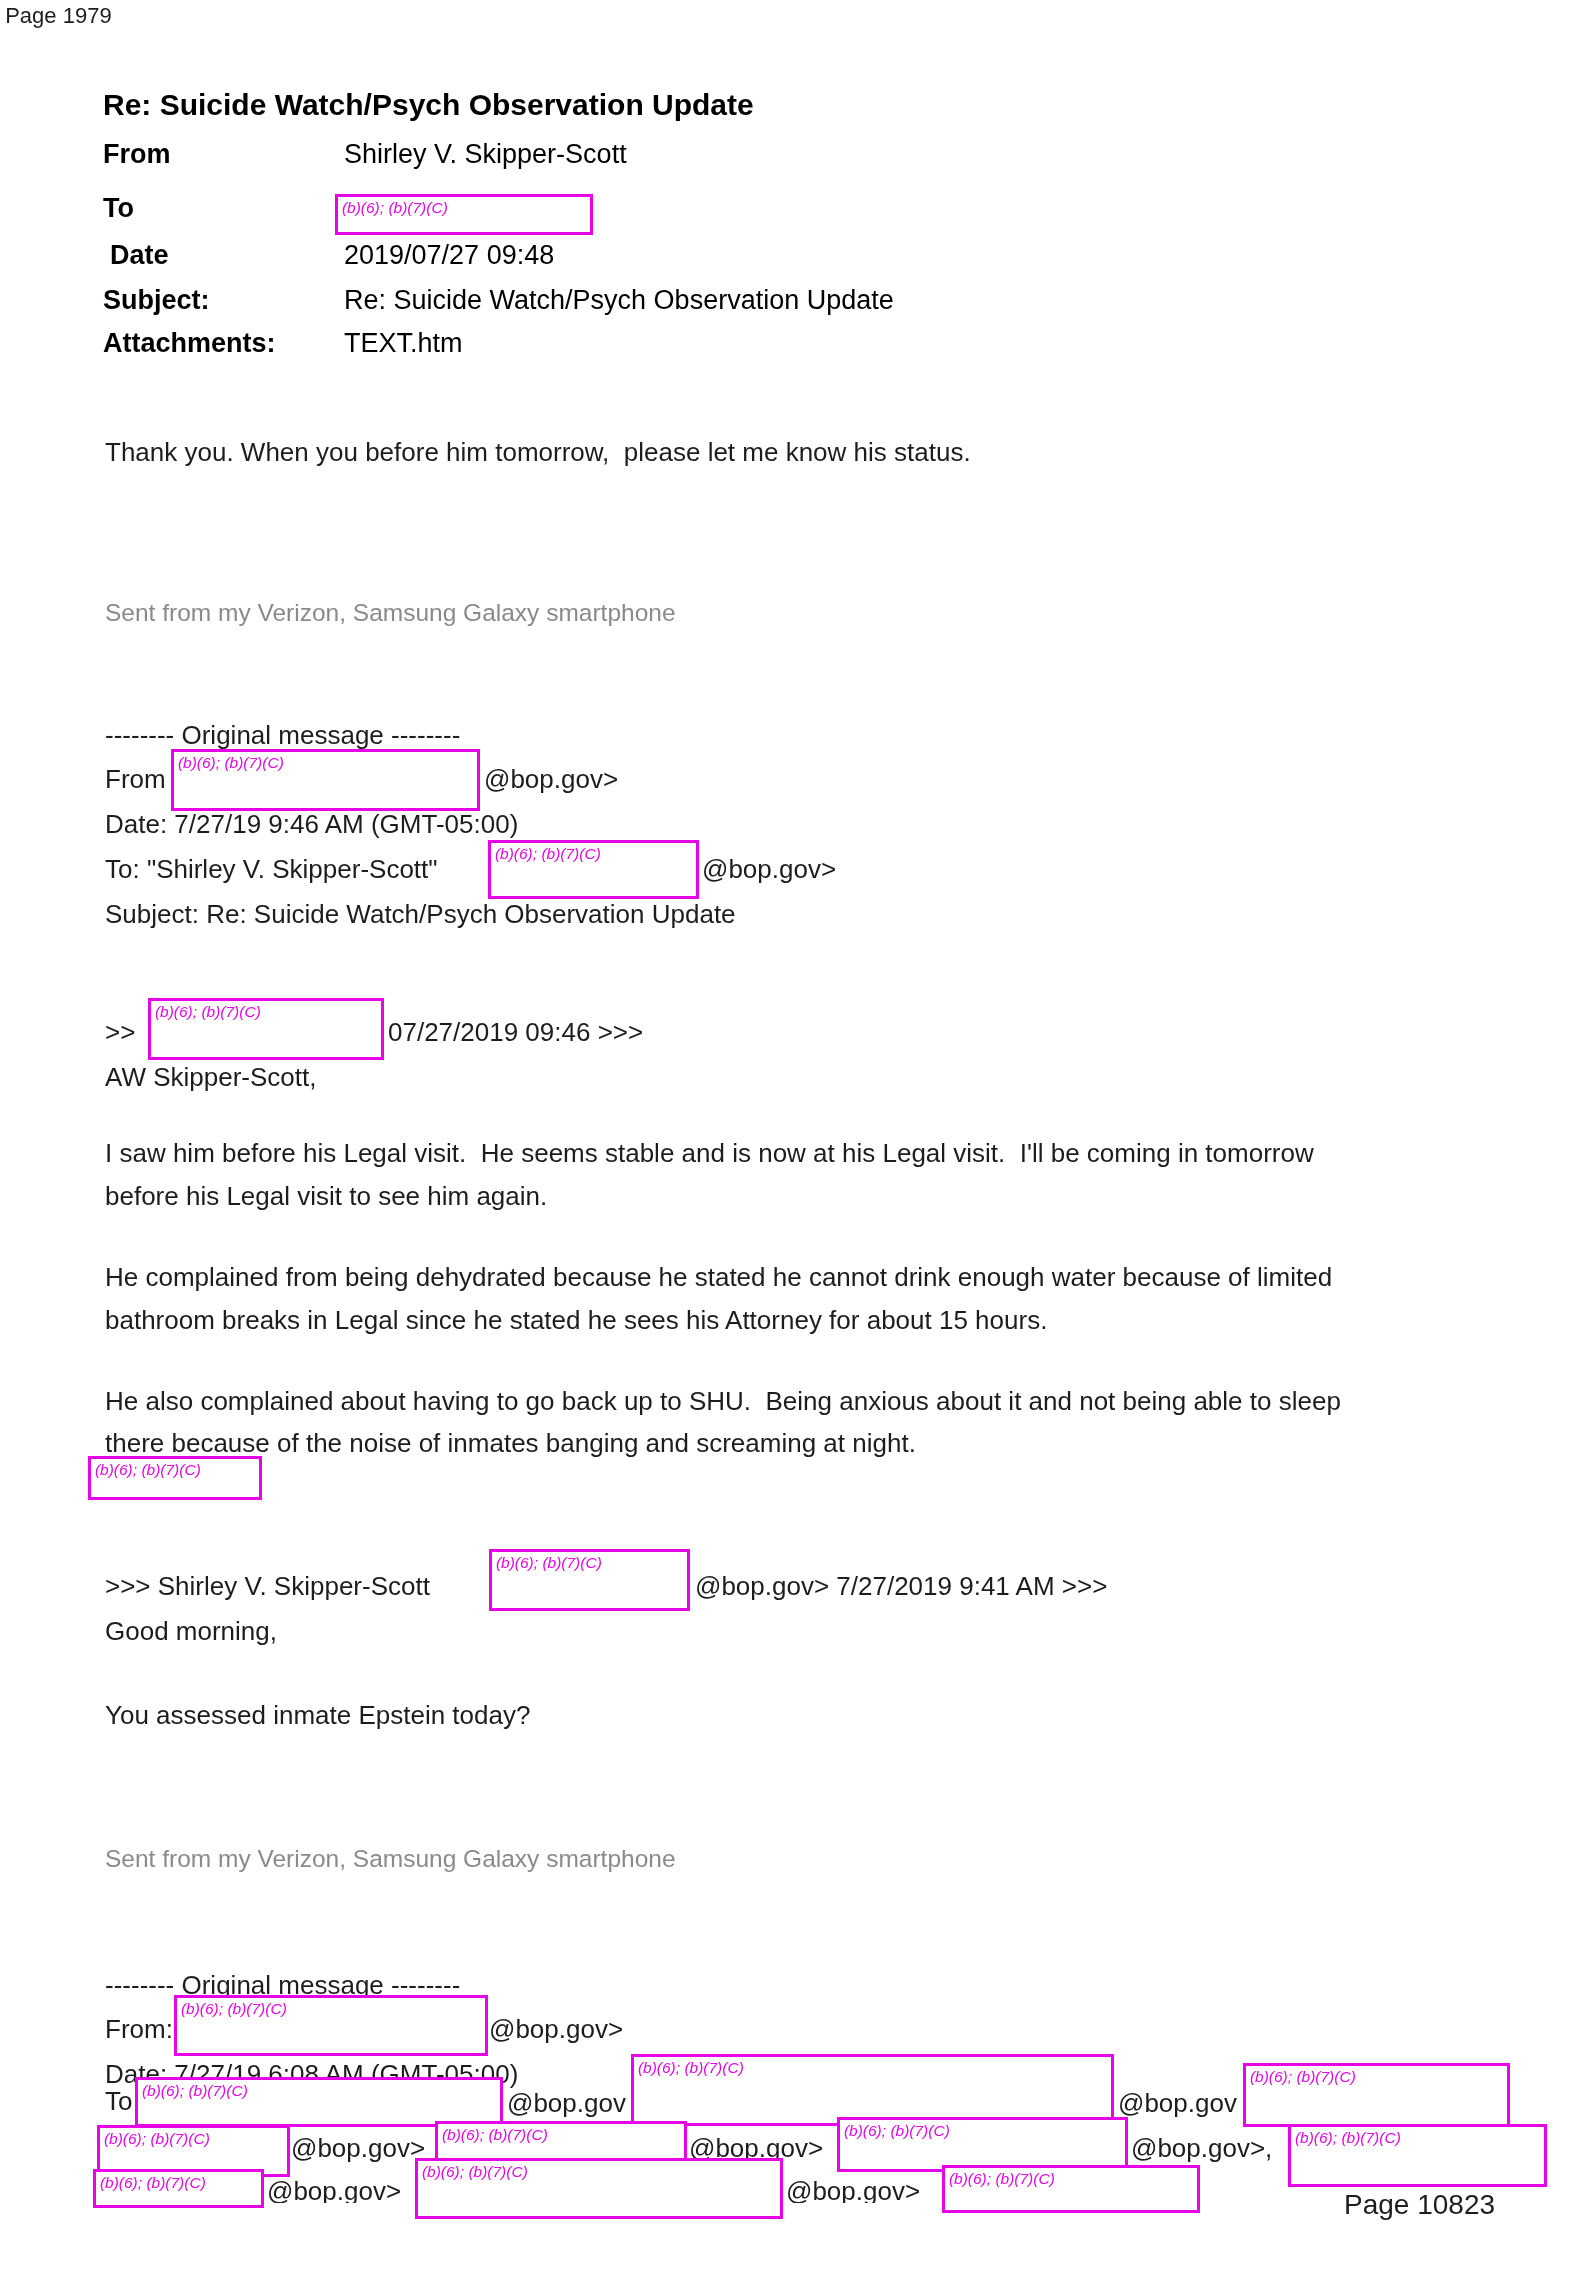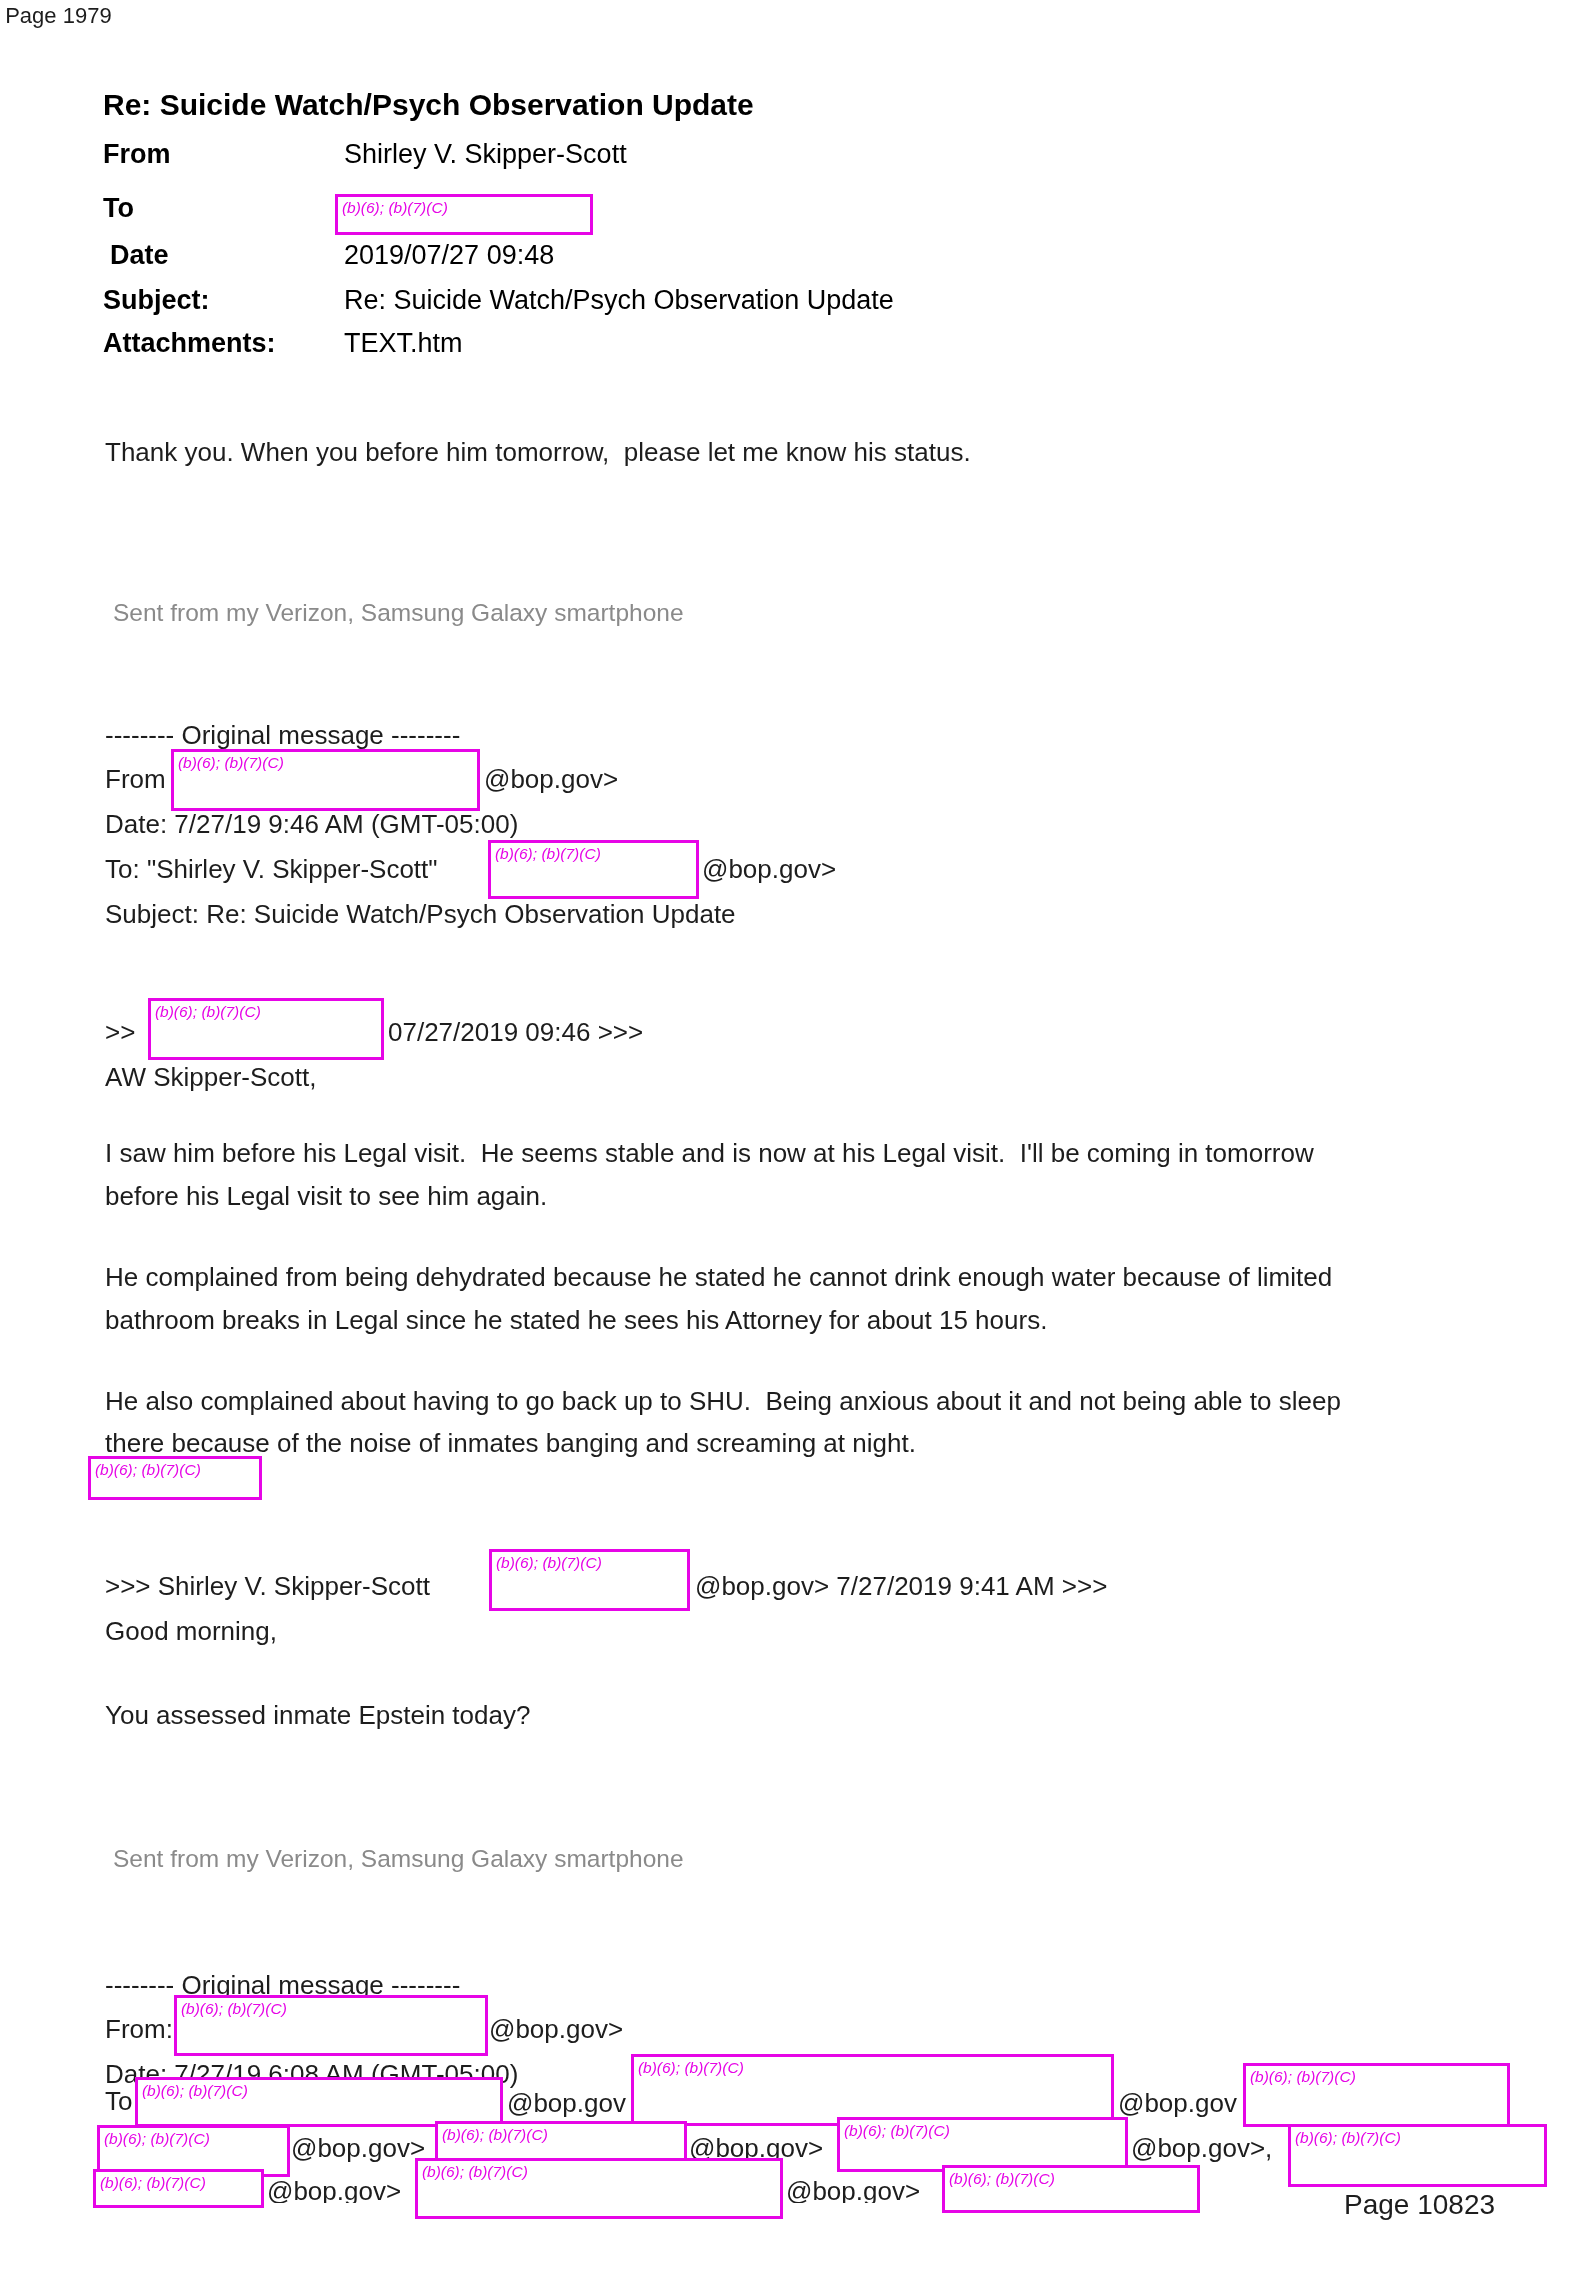--- a/index.html
+++ b/index.html
@@ -2,21 +2,21 @@
 <html style="font-size:10.3px"><head>
 <meta charset="utf-8">
 <style>
   html,body{margin:0;padding:0;}
   body{width:1597px;height:2295px;position:relative;background:#ffffff;overflow:hidden;}
   .t{position:absolute;white-space:pre;z-index:1;}
   .sans{font-family:"Liberation Sans","DejaVu Sans",sans-serif;color:#1d1d1d;font-size:26px;}
   .serif{font-family:Liberation Sans, sans-serif;color:#000;font-size:27px;}
   .mono{font-family:"Liberation Mono","DejaVu Sans Mono",monospace;color:#111;margin-top:36px;}
   .bold{font-weight:bold;}
-  .gray{color:#8a8a8a;margin-left:8px;}
+  .gray{color:#8a8a8a;}
   .fs34{font-size:22px;}
   .fs38{font-size:24.5px;}
   .fs44{font-size:28px;}
   .fs46{font-size:30px;}
   .fs50{font-size:32px;letter-spacing:1.9px;}
   .redact{position:absolute;background:#fff;border:3.2px solid #e605e6;box-sizing:border-box;z-index:2;}
   .rlabel{display:block;padding:1.9px 0 0 3.9px;font-family:"Liberation Sans","DejaVu Sans",sans-serif;
           font-size:15.5px;color:#e605e6;white-space:pre;font-style:italic;}
   .clipped{position:absolute;overflow:hidden;height:27px;z-index:1;}
   .clipped .inner{font-family:"Liberation Sans","DejaVu Sans",sans-serif;color:#1d1d1d;font-size:26px;white-space:pre;display:block;}

